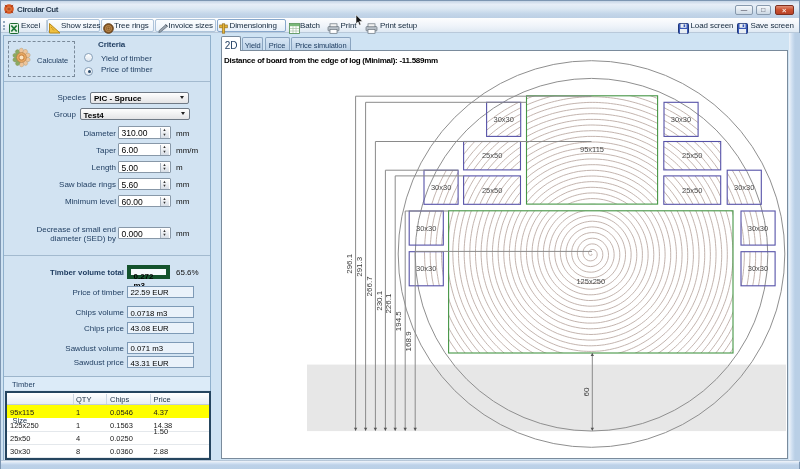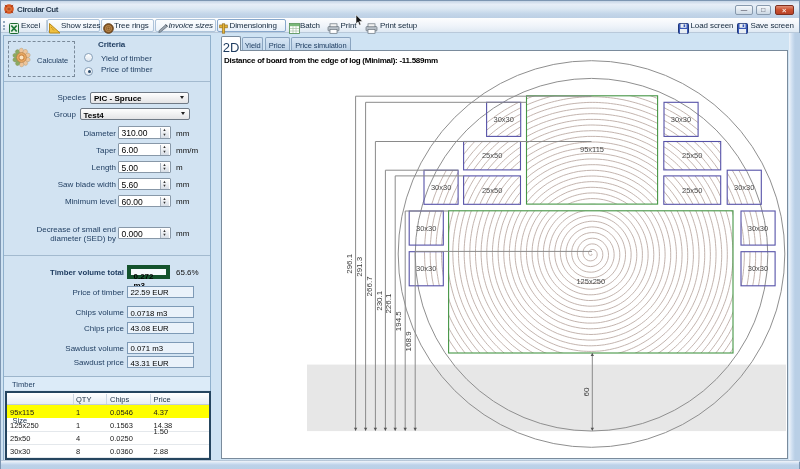--- a/index.html
+++ b/index.html
@@ -46,21 +46,21 @@
 <div class="abs" style="left:103px;top:20px;"><svg width="11" height="11" viewBox="0 0 11 11">
       <circle cx="5.5" cy="5.5" r="4.8" fill="#8a5a28" stroke="#5e3a14"></circle>
       <circle cx="5.5" cy="5.5" r="3" fill="none" stroke="#c89858" stroke-width="0.8"></circle>
       <circle cx="5.5" cy="5.5" r="1.4" fill="none" stroke="#c89858" stroke-width="0.8"></circle>
     </svg></div>
 <div class="tb-txt" style="left:114px;">Tree rings</div>
 <div class="abs" style="left:158px;top:20px;"><svg width="10" height="11" viewBox="0 0 10 11">
       <path d="M0.8 9.5 L2.6 9 L9.4 3.4 L7.9 1.6 L1.4 7.3 Z" fill="#9aa4ae" stroke="#5a6a78" stroke-width="0.7"></path>
       <path d="M7.9 1.6 L9.4 3.4" stroke="#404a54"></path>
     </svg></div>
-<div class="tb-txt" style="left:168.5px;font-style:italic;">Invoice sizes</div>
+<div class="tb-txt" style="left:168.5px;">Invoice sizes</div>
 <div class="abs" style="left:219px;top:20px;"><svg width="9" height="11" viewBox="0 0 9 11">
       <rect x="0.7" y="2" width="7.6" height="2.8" fill="#e8b83c" stroke="#96701c" stroke-width="0.7"></rect>
       <rect x="3.3" y="0.8" width="2.4" height="9.4" fill="#e8b83c" stroke="#96701c" stroke-width="0.7"></rect>
     </svg></div>
 <div class="tb-txt" style="left:229.5px;">Dimensioning</div>
 <div class="abs" style="left:288.5px;top:20px;"><svg width="11" height="11" viewBox="0 0 11 11">
       <rect x="0.5" y="0.5" width="10" height="10" fill="#fff" stroke="#4a8a4a" stroke-width="0.8"></rect>
       <rect x="1" y="1" width="9" height="2.2" fill="#7ab87a"></rect>
       <path d="M1 5.5 H10 M1 8 H10 M4 3.2 V10 M7 3.2 V10" stroke="#9ab89a" stroke-width="0.6"></path>
     </svg></div>
@@ -125,21 +125,21 @@
 <div class="abs" style="left:79.5px;top:108px;width:110.5px;height:12px;background:linear-gradient(#fefefe,#e4e4e6);border:1px solid #707a86;border-radius:2px;font-size:8px;font-weight:bold;color:#000;padding:1.5px 0 0 3px;">Test4<div class="abs" style="right:4px;top:3px;width:0;height:0;border-left:2.5px solid transparent;border-right:2.5px solid transparent;border-top:3.5px solid #222;"></div></div>
 <div class="rlbl" style="left:30px;top:128.5px;width:86px;">Diameter</div>
 <div class="spin" style="left:117.5px;top:126px;">310.00<div class="spbtn">▲<br>▼</div></div>
 <div class="lbl blk" style="left:176px;top:128.5px;">mm</div>
 <div class="rlbl" style="left:30px;top:145.8px;width:86px;">Taper</div>
 <div class="spin" style="left:117.5px;top:143.3px;">6.00<div class="spbtn">▲<br>▼</div></div>
 <div class="lbl blk" style="left:176px;top:145.8px;">mm/m</div>
 <div class="rlbl" style="left:30px;top:163.0px;width:86px;">Length</div>
 <div class="spin" style="left:117.5px;top:160.5px;">5.00<div class="spbtn">▲<br>▼</div></div>
 <div class="lbl blk" style="left:176px;top:163.0px;">m</div>
-<div class="rlbl" style="left:30px;top:180.0px;width:86px;">Saw blade width</div>
+<div class="rlbl" style="left:30px;top:180.0px;width:86px;">Saw blade rings</div>
 <div class="spin" style="left:117.5px;top:177.5px;">5.60<div class="spbtn">▲<br>▼</div></div>
 <div class="lbl blk" style="left:176px;top:180.0px;">mm</div>
 <div class="rlbl" style="left:30px;top:197.0px;width:86px;">Minimum level</div>
 <div class="spin" style="left:117.5px;top:194.5px;">60.00<div class="spbtn">▲<br>▼</div></div>
 <div class="lbl blk" style="left:176px;top:197.0px;">mm</div>
 <div class="rlbl" style="left:30px;top:226px;width:86px;line-height:8.5px;">Decrease of small end<br>diameter (SED) by</div>
 <div class="spin" style="left:117.5px;top:226.5px;">0.000<div class="spbtn">▲<br>▼</div></div>
 <div class="lbl blk" style="left:176px;top:229px;">mm</div>
 <div class="abs" style="left:4px;top:254.5px;width:206px;height:1px;background:#a3bacf;"></div>
 <div class="rlbl" style="left:30px;top:267.5px;width:94px;font-weight:bold;font-size:7.8px;">Timber volume total</div>
@@ -183,21 +183,21 @@
 <div class="cell" style="left:153.5px;top:427px;">1.50</div>
 <div class="abs" style="left:7px;top:456.9px;width:202px;height:1px;background:#e4e8ec;"></div>
 <div class="cell" style="left:10px;top:447.09999999999997px;">30x30</div>
 <div class="cell" style="left:76px;top:447.09999999999997px;">8</div>
 <div class="cell" style="left:110px;top:447.09999999999997px;">0.0360</div>
 <div class="cell" style="left:153.5px;top:447.09999999999997px;">2.88</div>
 <div class="abs" style="left:221px;top:50px;width:567px;height:409px;background:#fff;border:1px solid #7a8b9c;"></div>
 <div class="tabi" style="left:241.9px;width:21.5px;">Yield</div>
 <div class="tabi" style="left:264.5px;width:25px;">Price</div>
 <div class="tabi" style="left:290.6px;width:60.5px;">Price simulation</div>
-<div class="abs" style="left:221.4px;top:35.5px;width:19.5px;height:15px;background:#fff;border:1px solid #7a8b9c;border-bottom:none;border-radius:2px 2px 0 0;font-size:13px;color:#1c3a5e;text-align:center;padding-top:3.5px;">2D</div>
+<div class="abs" style="left:221.4px;top:35.5px;width:19.5px;height:15px;background:#fff;border:1px solid #7a8b9c;border-bottom:none;border-radius:2px 2px 0 0;font-size:10px;color:#1c3a5e;text-align:center;padding-top:3.5px;">2D</div>
 <svg width="566" height="408" viewBox="0 0 566 408" style="position:absolute;left:221px;top:50px">
     <rect x="86" y="314.6" width="479" height="66.5" fill="#e7e7e7"></rect>
     <clipPath id="bclip">
       <rect x="305.5" y="45.8" width="131.1" height="108.3"></rect>
       <rect x="227.6" y="160.8" width="284.4" height="142.2"></rect>
       <rect x="265.6" y="52.3" width="34.1" height="34.1"></rect>
       <rect x="443.0" y="52.3" width="34.1" height="34.1"></rect>
       <rect x="242.6" y="91.5" width="56.9" height="28.4"></rect>
       <rect x="442.8" y="91.5" width="56.9" height="28.4"></rect>
       <rect x="203.0" y="120.2" width="34.1" height="34.1"></rect>

